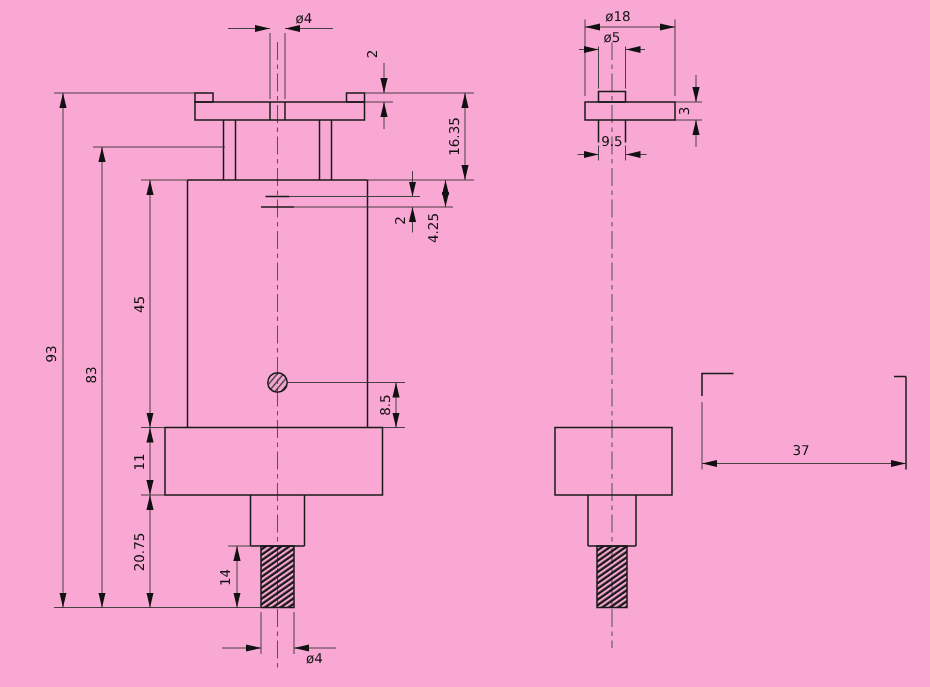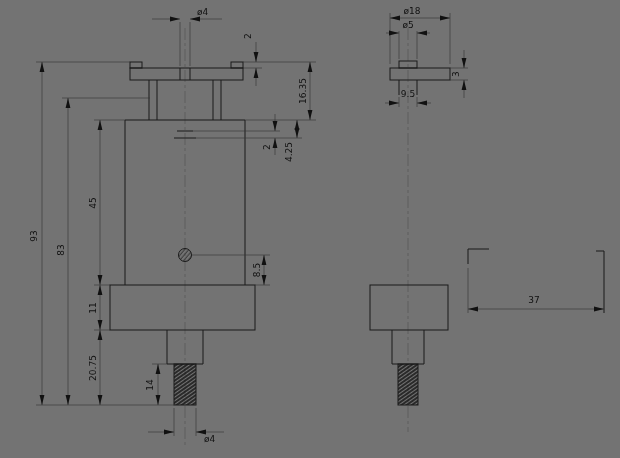--- a/index.html
+++ b/index.html
@@ -1,16 +1,16 @@
 <!DOCTYPE html>
 <html><head>
 <meta charset="utf-8">
 <style>
   html,body{margin:0;padding:0;background:#fff;}
-  .page{width:620px;height:458px;background:#737373;overflow:hidden;position:relative;}
+  .page{width:620px;height:458px;background:#f9a8d4;overflow:hidden;position:relative;}
   svg{display:block;}
   .g{stroke:#1a1a1a;stroke-width:1;fill:none;}
   .cl{stroke:#555;stroke-width:0.7;stroke-dasharray:12 3 3 3;fill:none;}
   .d{stroke:#333;stroke-width:0.6;fill:none;}
   text{font-family:"DejaVu Sans","Liberation Sans",sans-serif;font-size:9px;fill:#111;}
 </style>
 </head>
 <body>
 
 <div class="page">

